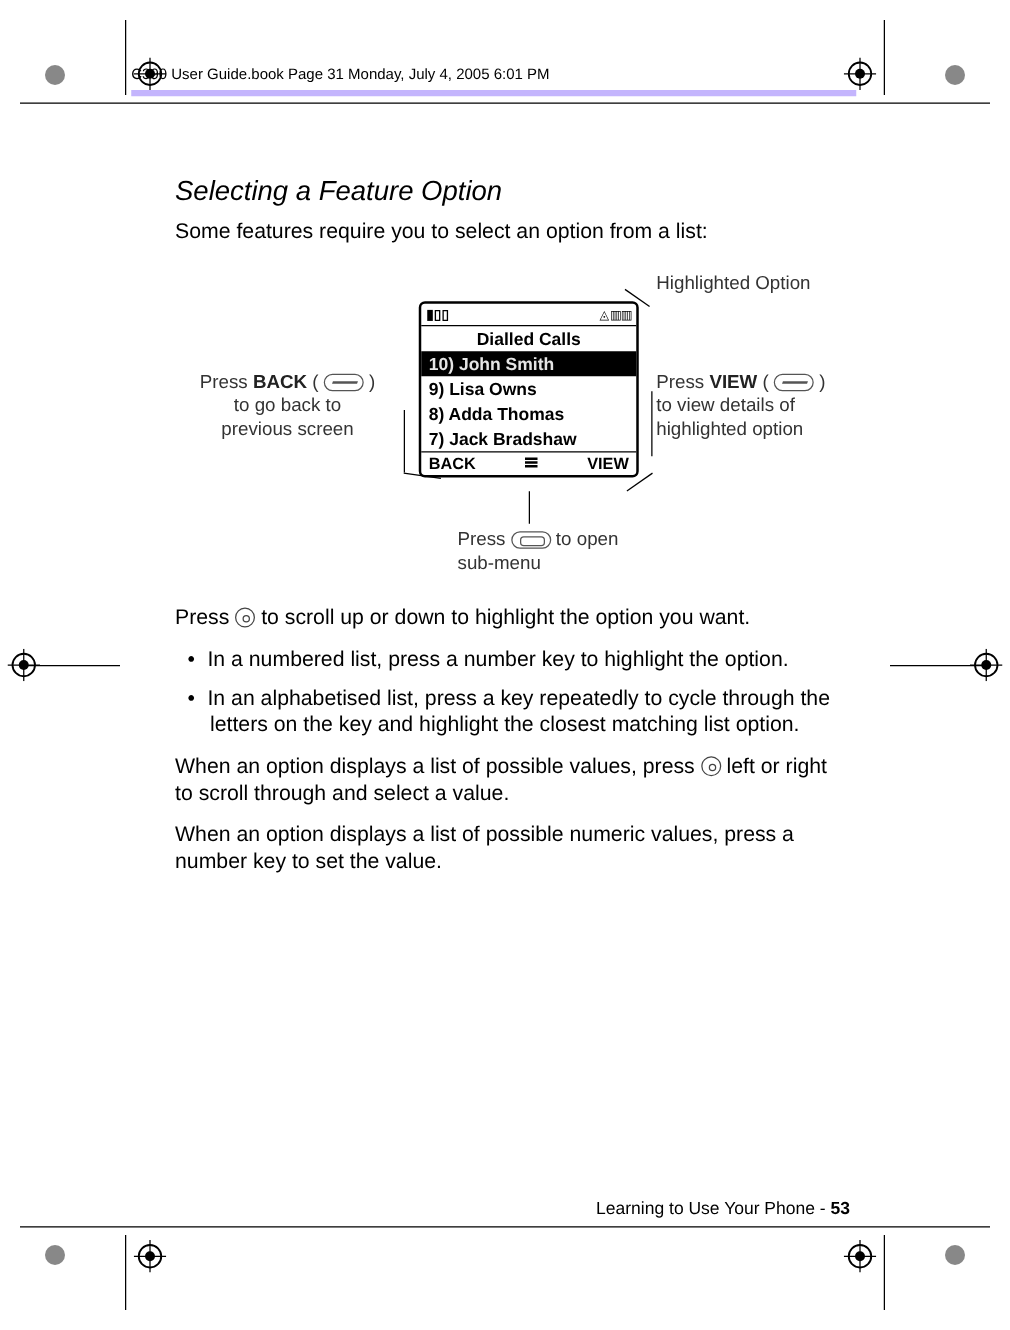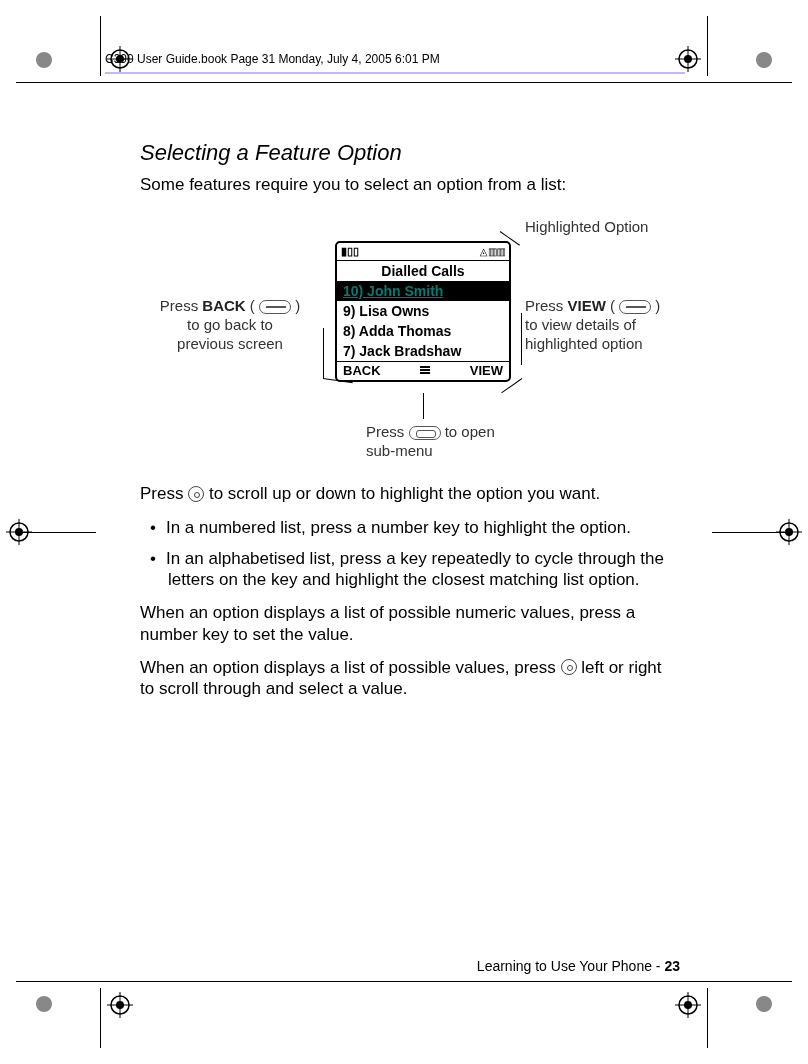--- a/index.html
+++ b/index.html
@@ -21,21 +21,21 @@
   .hline { position:absolute; height:1px; background:#000; }
   .vline { position:absolute; width:1px; background:#000; }
   .dot {
     position:absolute; width:16px; height:16px; border-radius:50%;
     background:#888;
   }
 
   
   .page-header {
     position:absolute; left:105px; top:48px; width:580px;
-    border-bottom:2px solid #c4b5fd; padding:4px 0 6px 0;
+    border-bottom:5px solid #c4b5fd; padding:4px 0 6px 0;
     font-size:12px;
   }
 
   
   .content {
     position:absolute; left:140px; top:140px; width:540px;
   }
   h2.feature-title {
     font-style: italic; font-weight: normal; font-size:22px;
     margin-bottom:8px;
@@ -61,21 +61,21 @@
     height:18px; border-bottom:1px solid #000; position:relative;
     font-size:10px;
   }
   .phone-status .sig { position:absolute;left:4px;top:2px;font-size:11px;font-weight:bold; }
   .phone-status .batt { position:absolute; right:4px; top:3px; font-size:10px; letter-spacing:-1px;}
   .phone-title {
     text-align:center; font-size:14px; font-weight:900; padding:2px 0 2px 0;
     letter-spacing:0px;
   }
   .row { font-size:14px; font-weight:900; padding:2px 6px; letter-spacing:0px; }
-  .row.hl { background:#000; color:#0f766e;text-decoration:underline; }
+  .row.hl { background:#000; color:#e5e5e5; }
   .softkeys {
     display:flex; justify-content:space-between; align-items:center;
     border-top:1px solid #000; padding:1px 6px 2px 6px;
     font-size:13px; font-weight:900;
   }
   .softkeys .mid { font-size:13px; }
   .menu-lines { display:inline-block; width:10px; }
   .menu-lines span{ display:block;height:2px;background:#000;margin:1px 0;}
 
   .callout { position:absolute; font-size:15px; color:#333; line-height:1.25; }
@@ -242,21 +242,21 @@
     </div>
   </div>
 
   <p class="para">
     <span>Press </span><span class="nav-circle"></span><span> to scroll up or down to highlight the option you want.</span>
   </p>
   <ul class="bul">
     <li>In a numbered list, press a number key to highlight the option.</li>
     <li>In an alphabetised list, press a key repeatedly to cycle through the letters on the key and highlight the closest matching list option.</li>
   </ul>
-  <p class="para">When an option displays a list of possible numeric values, press a number key to set the value.</p>
   <p class="para">
     <span>When an option displays a list of possible values, press </span><span class="nav-circle"></span><span> left or right to scroll through and select a value.</span>
   </p>
+  <p class="para">When an option displays a list of possible numeric values, press a number key to set the value.</p>
 </div>
 
 <div class="footer">
-  <span>Learning to Use Your Phone - </span><b>23</b>
+  <span>Learning to Use Your Phone - </span><b>53</b>
 </div>
 
 </body></html>

